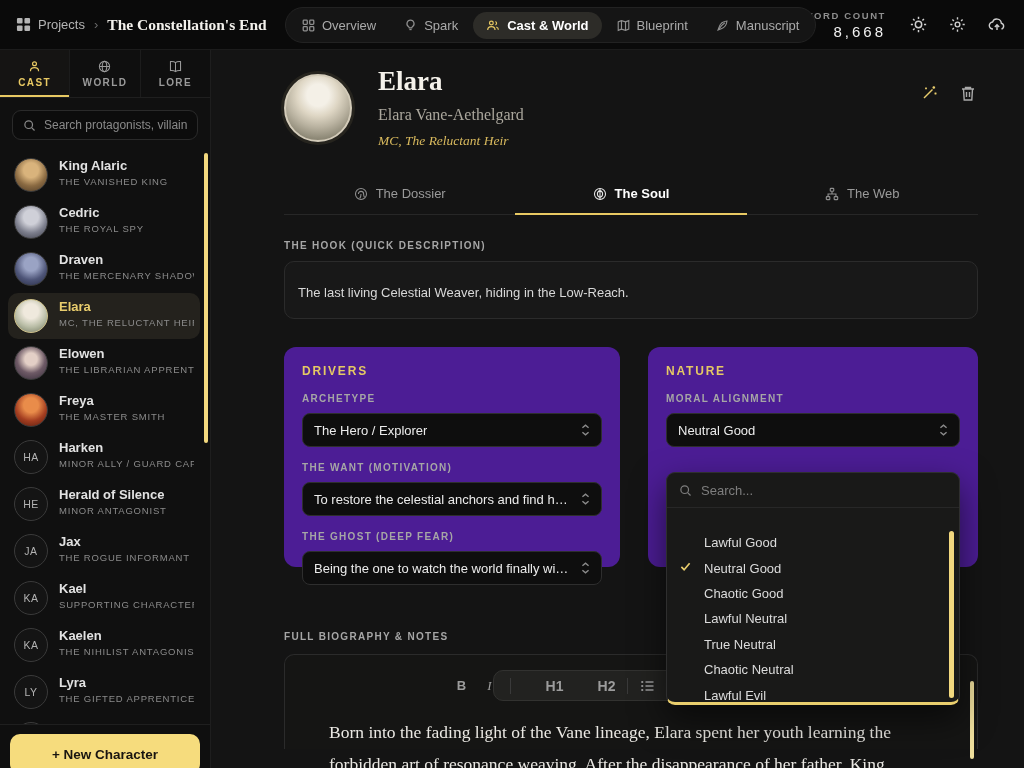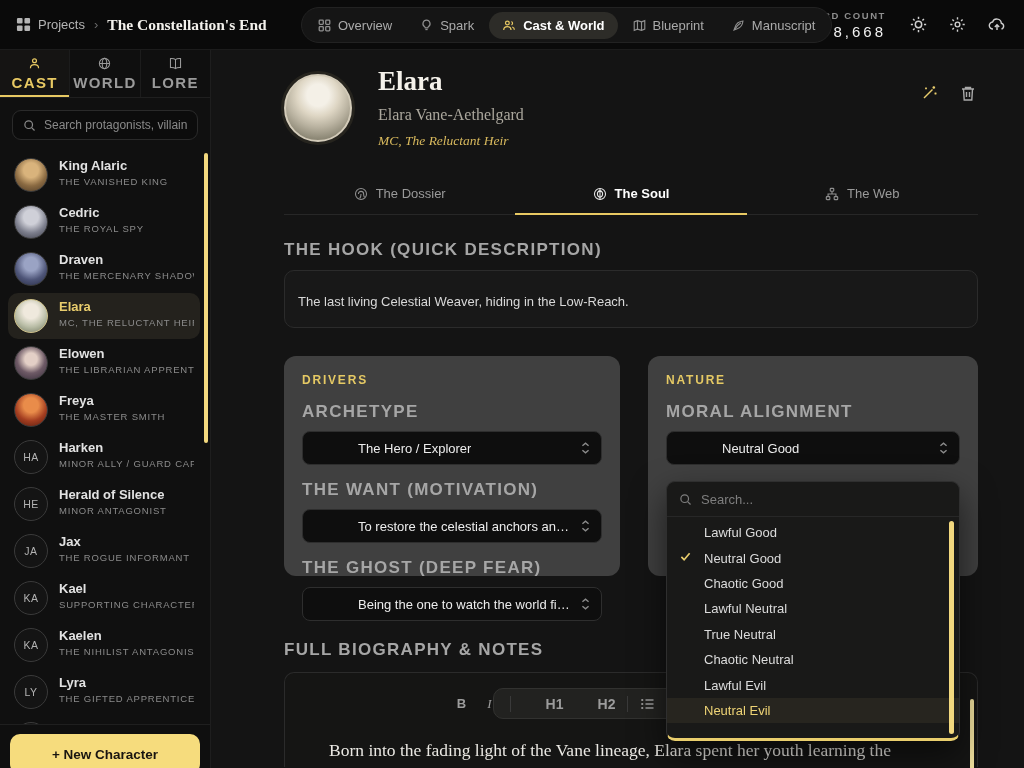--- a/index.html
+++ b/index.html
@@ -6,39 +6,39 @@
   html,body { width:1024px; height:768px; overflow:hidden; }
   body { background:#0c0c0c; font-family:"Liberation Sans",sans-serif; color:#e5e5e5; position:relative; }
   svg { display:block; }
 
   
   .topbar { height:50px; background:#0a0a0a; border-bottom:1px solid #1c1c1c; display:flex; align-items:center; padding:0 16px; position:relative; z-index:200; }
   .crumbs { display:flex; align-items:center; gap:9px; }
   .crumb-projects { display:flex; align-items:center; gap:7px; color:#b4b4b4; font-size:13px; cursor:pointer; }
   .crumb-sep { color:#6a6a6a; font-size:13px; }
   .proj-title { font-family:"Liberation Serif",serif; font-weight:bold; font-size:15.5px; color:#f3f1ec; }
-  .nav-pills { position:absolute; left:301px; top:7px; height:36px; background:#151515; border:1px solid #222; border-radius:20px; display:flex; align-items:center; padding:8px 3px; gap:2px; }
+  .nav-pills { position:absolute; left:285px; top:7px; height:36px; background:#151515; border:1px solid #222; border-radius:20px; display:flex; align-items:center; padding:8px 3px; gap:2px; }
   .pill { display:flex; align-items:center; gap:7px; padding:6px 13px; border-radius:16px; font-size:13px; color:#aaa; cursor:pointer; white-space:nowrap; }
   .pill .ic { color:#8f8f8f; }
   .pill.active { background:#2d2c28; color:#fff; font-weight:bold; }
   .pill.active .ic { color:#e8c963; }
   .top-right { margin-left:auto; display:flex; align-items:center; gap:24px; }
   .wordcount { text-align:right; }
   .wc-label { font-size:9.5px; letter-spacing:1.6px; color:#8e8e8e; font-weight:bold; }
   .wc-value { font-size:15px; letter-spacing:3px; color:#f2f2f2; margin-top:2px; }
   .top-icons { display:flex; align-items:center; gap:22px; color:#cfcfcf; padding-right:2px; }
   .tbtn { cursor:pointer; color:#cfcfcf; }
 
   
   .shell { display:flex; height:718px; }
 
   
   .sidebar { width:211px; background:#101010; border-right:1px solid #1e1e1e; display:flex; flex-direction:column; position:relative; }
   .side-tabs { display:flex; border-bottom:1px solid #1f1f1f; }
-  .side-tab { flex:1; height:47px; display:flex; flex-direction:column; align-items:center; justify-content:center; gap:4px; font-size:15px; letter-spacing:1.4px; font-weight:bold; color:#9a9a9a; border-right:1px solid #1c1c1c; cursor:pointer; background:#0f0f0f; }
+  .side-tab { flex:1; height:47px; display:flex; flex-direction:column; align-items:center; justify-content:center; gap:4px; font-size:10px; letter-spacing:1.4px; font-weight:bold; color:#9a9a9a; border-right:1px solid #1c1c1c; cursor:pointer; background:#0f0f0f; }
   .side-tab:last-child { border-right:none; }
   .side-tab.active { color:#e8c963; background:#151413; box-shadow:inset 0 -2px 0 #e8c963; }
   .side-tab .ic { color:inherit; }
   .search-wrap { padding:12px 12px 8px; }
   .search-box { display:flex; align-items:center; gap:8px; background:#0c0c0c; border:1px solid #2a2a2a; border-radius:9px; height:30px; padding:0 10px; color:#8a8a8a; }
   .search-box input { background:transparent; border:none; outline:none; color:#bdbdbd; font-size:12px; width:100%; font-family:"Liberation Sans",sans-serif; }
   .search-box input::placeholder { color:#8a8a8a; }
   .char-list { flex:1; overflow:hidden; padding:4px 10px 0 8px; position:relative; }
   .char-row { display:flex; align-items:flex-start; gap:11px; padding:6px 6px; border-radius:10px; cursor:pointer; margin-bottom:1px; }
   .char-row.selected { background:#24221d; }
@@ -68,37 +68,37 @@
   .hfull { font-family:"Liberation Serif",serif; font-size:16px; color:#aba79d; margin-top:9px; }
   .htag { font-family:"Liberation Serif",serif; font-style:italic; font-size:13.5px; color:#d9ba5e; margin-top:9px; }
   .head-actions { position:absolute; right:2px; top:18px; display:flex; gap:22px; align-items:center; }
   .act-ic { cursor:pointer; }
 
   .soul-tabs { display:flex; margin-top:26px; border-bottom:1px solid #272727; }
   .soul-tab { flex:1; display:flex; align-items:center; justify-content:center; gap:8px; font-size:13px; color:#9a9a9a; padding:11px 0 13px; cursor:pointer; position:relative; }
   .soul-tab.active { color:#fff; font-weight:bold; }
   .soul-tab.active::after { content:""; position:absolute; left:0; right:0; bottom:-1px; height:2px; background:#e8c963; }
 
-  .field-label { font-size:17px; letter-spacing:1.3px; color:#a6a6a6; font-weight:bold; }
+  .field-label { font-size:10px; letter-spacing:1.3px; color:#a6a6a6; font-weight:bold; }
   .hook-label { margin-top:25px; }
   .hook-box { margin-top:10px; background:#181818; border:1px solid #2b2b2b; border-radius:10px; height:58px; padding:23px 13px; font-size:13px; color:#d8d8d8; }
 
   .panel-row { display:flex; gap:28px; margin-top:28px; }
-  .panel { background:#404040; border-radius:12px; padding:17px 18px; height:220px; position:relative; }
+  .panel { background:#4c1d95; border-radius:12px; padding:17px 18px; height:220px; position:relative; }
   .panel.drivers { width:336px; }
   .panel.nature { flex:1; }
   .panel-title { font-size:12px; font-weight:bold; letter-spacing:1.8px; color:#e5c964; }
   .pfield { margin-top:15px; }
   .pfield:first-of-type { margin-top:13px; }
   .selectbox { margin-top:9px; height:34px; background:#0e0e0e; border:1px solid #2e2e2e; border-radius:8px; display:flex; align-items:center; justify-content:space-between; padding:0 11px; font-size:13px; color:#ececec; cursor:pointer; }
-  .selectbox .sval { white-space:nowrap; overflow:hidden; text-overflow:ellipsis;margin-left:44px; }
+  .selectbox .sval { white-space:nowrap; overflow:hidden; text-overflow:ellipsis; }
   .updown { color:#8b8b8b; flex:none; margin-left:8px; }
 
   
-  .dropdown { position:absolute; left:18px; right:18px; top:125px; height:260px; background:#191918; border:1px solid #2f2f2f; border-bottom:3px solid #e9ce6d; border-radius:9px; z-index:120; box-shadow:0 14px 34px rgba(0,0,0,.55); display:flex; flex-direction:column; overflow:hidden; }
+  .dropdown { position:absolute; left:18px; right:18px; top:125px; height:233px; background:#191918; border:1px solid #2f2f2f; border-bottom:3px solid #e9ce6d; border-radius:9px; z-index:120; box-shadow:0 14px 34px rgba(0,0,0,.55); display:flex; flex-direction:column; overflow:hidden;gap:19px; }
   .dd-search { display:flex; align-items:center; gap:9px; height:35px; border-bottom:1px solid #272727; padding:0 12px; color:#7e7e7e; flex:none; }
   .dd-search input { background:transparent; border:none; outline:none; color:#bdbdbd; font-size:13px; width:100%; font-family:"Liberation Sans",sans-serif; }
   .dd-search input::placeholder { color:#7e7e7e; }
   .dd-opts { flex:1; position:relative; padding-top:3px; overflow:hidden; }
   .dd-opt { height:25.4px; display:flex; align-items:center; padding-left:37px; font-size:13px; color:#dcdcdc; position:relative; cursor:pointer; }
   .dd-opt .chk { position:absolute; left:13px; top:6px; }
   .dd-opt.hover { background:#27251f; color:#eed375; }
   .dd-scrollbar { position:absolute; right:5px; top:4px; bottom:4px; width:5px; background:#f2d87e; border-radius:3px; }
 
   .bio-label { margin-top:64px; }

